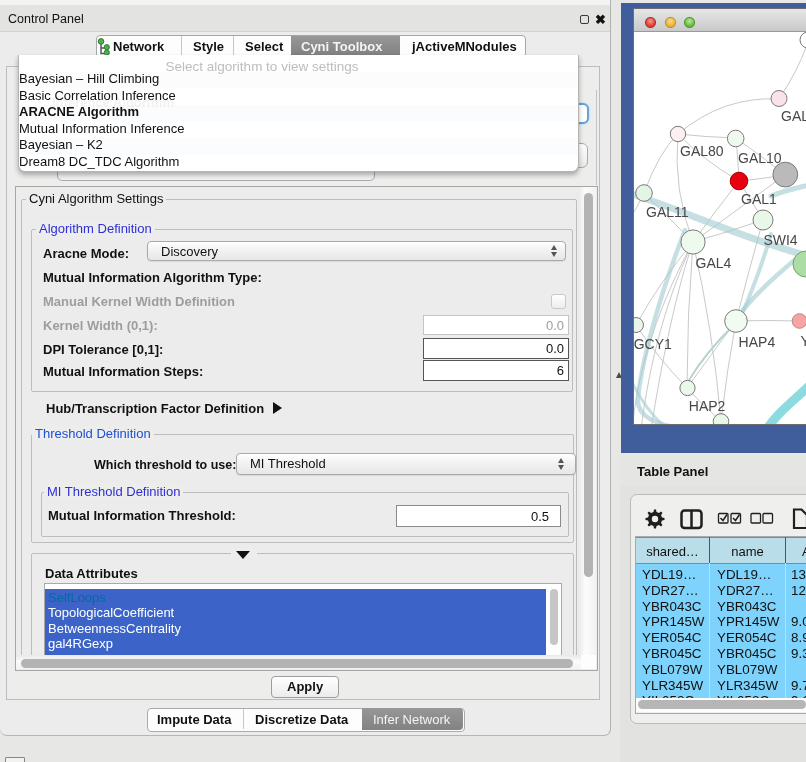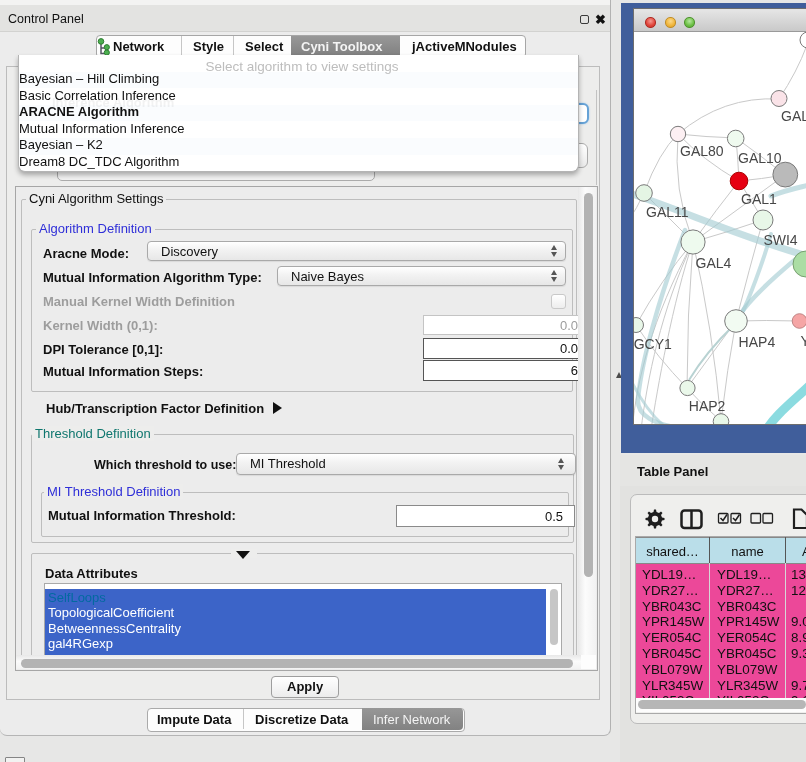--- a/index.html
+++ b/index.html
@@ -7,21 +7,21 @@
 .abs{position:absolute;}
 .lbl{font-size:13px;color:#111;}
 .bold{font-weight:bold;}
 .gray{color:#9d9d9d;}
 
 .combo{position:absolute;height:18px;border:1px solid #a9a9a9;border-radius:4px;background:linear-gradient(#ffffff,#f2f2f2 45%,#e7e7e7);box-shadow:0 1px 1px rgba(0,0,0,0.08);}
 .combo .ct{position:absolute;left:13px;top:2px;font-size:13px;color:#111;}
 .stepper{position:absolute;width:7px;height:12px;}
 .stepper:before{content:"";position:absolute;left:0;top:0;border-left:3.5px solid transparent;border-right:3.5px solid transparent;border-bottom:5px solid #555;}
 .stepper:after{content:"";position:absolute;left:0;bottom:0;border-left:3.5px solid transparent;border-right:3.5px solid transparent;border-top:5px solid #555;}
-.field{position:absolute;background:#fff;border:1px solid #9a9a9a;font-size:13px;color:#111;text-align:right;padding-left:14px;}
+.field{position:absolute;background:#fff;border:1px solid #9a9a9a;font-size:13px;color:#111;text-align:right;}
 .field span{position:absolute;right:4px;top:2px;}
 .groupbox{position:absolute;border:1px solid #bdbdbd;border-radius:2px;}
 .gtitle{position:absolute;top:-8px;font-size:13px;background:#ececec;padding:0 3px;white-space:nowrap;}
 </style>
 </head>
 <body>
 
 <div class="abs" id="leftwin" style="left:0;top:0;width:610px;height:735px;background:#ececec;border-right:1px solid #b2b2b2;border-bottom:1px solid #b5b5b5;border-radius:0 0 7px 7px;">
 
   <div class="abs" style="left:0;top:0;width:610px;height:5px;background:#f3f3f2;"></div>
@@ -61,44 +61,40 @@
 
   <div class="groupbox" style="left:31px;top:229px;width:540px;height:161px;"></div>
   <div class="gtitle" style="left:36px;top:221px;font-size:13px;color:#2f2fd8;background:#ededec;">Algorithm Definition</div>
 
   <div class="abs lbl bold" style="left:43px;top:246px;">Aracne Mode:</div>
   <div class="combo" style="left:147px;top:241px;width:417px;">
     <span class="ct">Discovery</span>
       <span class="stepper" style="right:7px;top:3px;"></span>
   </div>
   <div class="abs lbl bold" style="left:43px;top:270px;">Mutual Information Algorithm Type:</div>
-  <div class="combo" style="left:277px;top:266px;width:287px;">
-    <span class="ct">Naive Bayes</span>
-      <span class="stepper" style="right:7px;top:3px;"></span>
-  </div>
   <div class="abs lbl bold gray" style="left:43px;top:294px;">Manual Kernel Width Definition</div>
   <div class="abs" style="left:551px;top:294px;width:13px;height:13px;border:1px solid #c9c9c9;border-radius:3px;background:linear-gradient(#fff,#ededed);"></div>
   <div class="abs lbl bold gray" style="left:43px;top:318px;">Kernel Width (0,1):</div>
   <div class="field" style="left:423px;top:315px;width:144px;height:18px;border-color:#c4c4c4;">
       <span class="gray">0.0</span>
     </div>
   <div class="abs lbl bold" style="left:43px;top:342px;">DPI Tolerance [0,1]:</div>
   <div class="field" style="left:423px;top:338px;width:144px;height:19px;border-color:#555;">
       <span>0.0</span>
     </div>
   <div class="abs lbl bold" style="left:43px;top:364px;">Mutual Information Steps:</div>
   <div class="field" style="left:423px;top:360px;width:144px;height:19px;border-color:#555;">
       <span>6</span>
     </div>
 
   <div class="abs lbl bold" style="left:46px;top:401px;">Hub/Transcription Factor Definition</div>
   <div class="abs" style="left:273px;top:402px;width:0;height:0;border-top:6px solid transparent;border-bottom:6px solid transparent;border-left:9px solid #111;"></div>
 
   <div class="groupbox" style="left:31px;top:434px;width:541px;height:107px;"></div>
-  <div class="gtitle" style="left:32px;top:426px;font-size:13px;color:#0f766e;background:#ededec;">Threshold Definition</div>
+  <div class="gtitle" style="left:32px;top:426px;font-size:13px;color:#1d4ed8;background:#ededec;">Threshold Definition</div>
 
   <div class="abs bold" style="left:94px;top:458px;font-size:12.5px;color:#111;">Which threshold to use:</div>
   <div class="combo" style="left:236px;top:453px;width:290px;height:20px;padding-left:48px;">
     <span class="ct">MI Threshold</span>
       <span class="stepper" style="right:10px;top:4px;"></span>
   </div>
 
   <div class="groupbox" style="left:41px;top:492px;width:526px;height:43px;"></div>
   <div class="gtitle" style="left:44px;top:484px;font-size:13px;color:#2f2fd8;background:#ededec;">MI Threshold Definition</div>
   <div class="abs lbl bold" style="left:48px;top:508px;">Mutual Information Threshold:</div>
@@ -138,21 +134,21 @@
   <div class="abs lbl" style="left:373px;top:712px;color:#f4f4f4;">Infer Network</div>
 </div>
 
 <div class="abs" style="left:616px;top:372px;width:0;height:0;border-left:3.5px solid transparent;border-right:3.5px solid transparent;border-bottom:6px solid #4a4a4a;"></div>
 
 <div class="abs" style="left:18px;top:55px;width:561px;height:117px;background:#fff;border:1px solid #b4b4b4;border-top:none;border-radius:0 0 7px 7px;box-shadow:0 3px 5px rgba(0,0,0,0.3);overflow:hidden;box-sizing:border-box;">
 <div style="position:absolute;left:0;top:16.6px;width:560px;height:16.6px;background:#fafcfe;"></div>
 <div style="position:absolute;left:0;top:49.8px;width:560px;height:16.6px;background:#fafcfe;"></div>
 <div style="position:absolute;left:0;top:83px;width:560px;height:16.6px;background:#fafcfe;"></div>
 </div>
-<div class="abs" style="left:18px;top:57px;width:488px;font-size:13.5px;color:#bdbdbd;text-align:center;padding-top:2px;margin-left:40px;">Select algorithm to view settings</div>
+<div class="abs" style="left:18px;top:57px;width:488px;font-size:13.5px;color:#bdbdbd;text-align:center;padding-top:2px;">Select algorithm to view settings</div>
 <div class="abs" style="left:52px;top:95px;font-size:13px;font-weight:bold;color:rgba(70,70,70,0.07);text-align:right;">Inference Algorithm</div>
 <div class="abs" style="left:19px;top:71px;font-size:13px;color:#111;line-height:16.6px;">
 Bayesian – Hill Climbing<br>
 Basic Correlation Inference<br>
 <b>ARACNE Algorithm</b><br>
 Mutual Information Inference<br>
 Bayesian – K2<br>
 Dream8 DC_TDC Algorithm
 </div>
 
@@ -257,21 +253,21 @@
     <path d="M76.5 10 l2.5 2.5 L83 6.5" stroke-width="1.5"></path>
     <path d="M89 10 l2.5 2.5 L95.5 6.5" stroke-width="1.5"></path>
     <rect x="107" y="5.5" width="9.5" height="9.5" rx="1"></rect>
     <rect x="119" y="5.5" width="9.5" height="9.5" rx="1"></rect>
   </g>
   <g fill="none" stroke="#1f1f1f" stroke-width="2.2">
     <path d="M150 1.5 h7.5 l5.5 5.5 v13 h-13 z"></path>
   </g>
 </svg>
 
-<div class="abs" style="left:636px;top:537px;width:170px;height:165px;background:#ec4899;overflow:hidden;">
+<div class="abs" style="left:636px;top:537px;width:170px;height:165px;background:#7dd3fc;overflow:hidden;">
   <div class="abs" style="left:0;top:0;width:170px;height:25px;background:#badee9;border-top:1px solid #888;border-bottom:1px solid #888;"></div>
   <div class="abs" style="left:0;top:7px;width:73px;text-align:center;font-size:13px;color:#111;">shared…</div>
   <div class="abs" style="left:74px;top:7px;width:75px;text-align:center;font-size:13px;color:#111;">name</div>
   <div class="abs" style="left:166px;top:7px;width:20px;font-size:13px;color:#111;">A</div>
   <div class="abs" style="left:73px;top:0;width:1px;height:26px;background:#555;"></div>
   <div class="abs" style="left:73px;top:26px;width:1px;height:137px;background:#d6d6d6;"></div>
   <div class="abs" style="left:149px;top:26px;width:1px;height:137px;background:#d6d6d6;"></div>
   <div class="abs" style="left:149px;top:0;width:1px;height:26px;background:#555;"></div>
   <div class="abs" style="left:0;top:30px;font-size:13.4px;color:#111;line-height:15.8px;">
     <div style="position:relative;">

